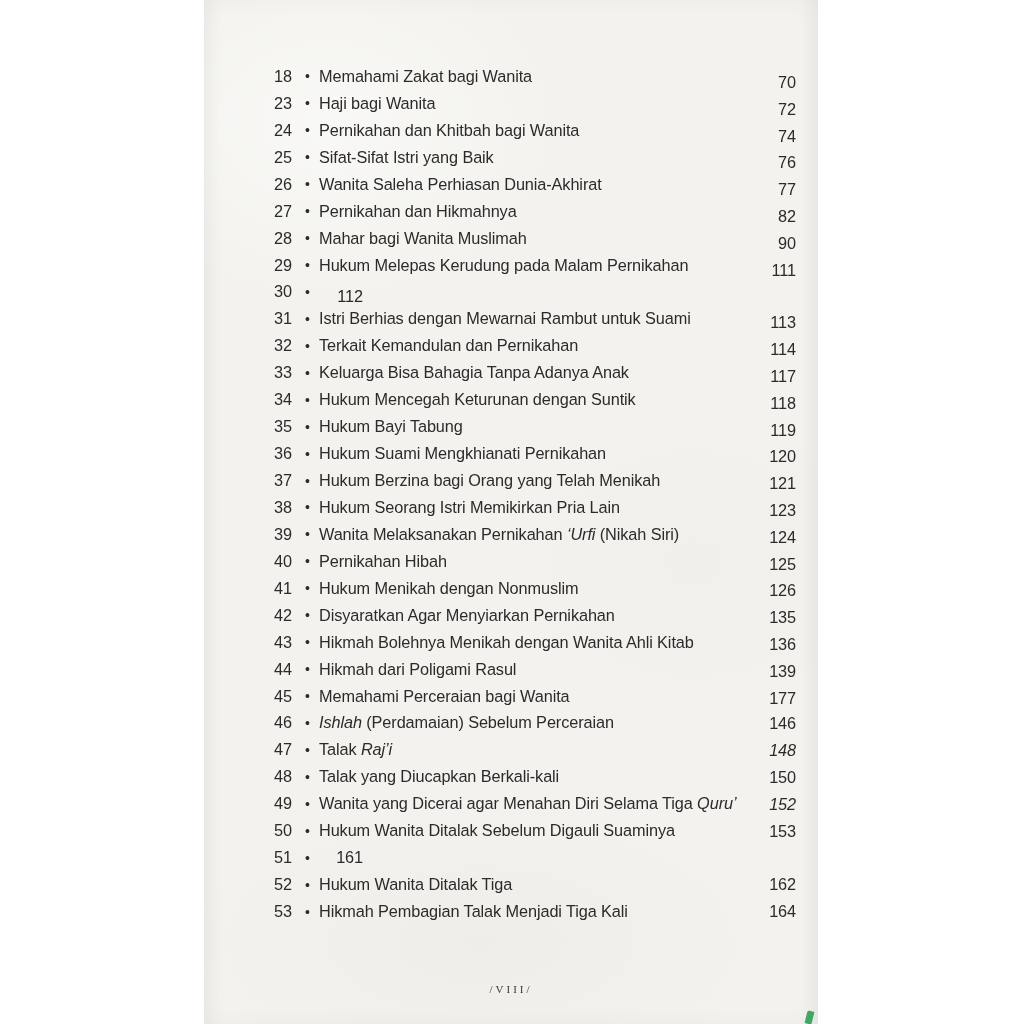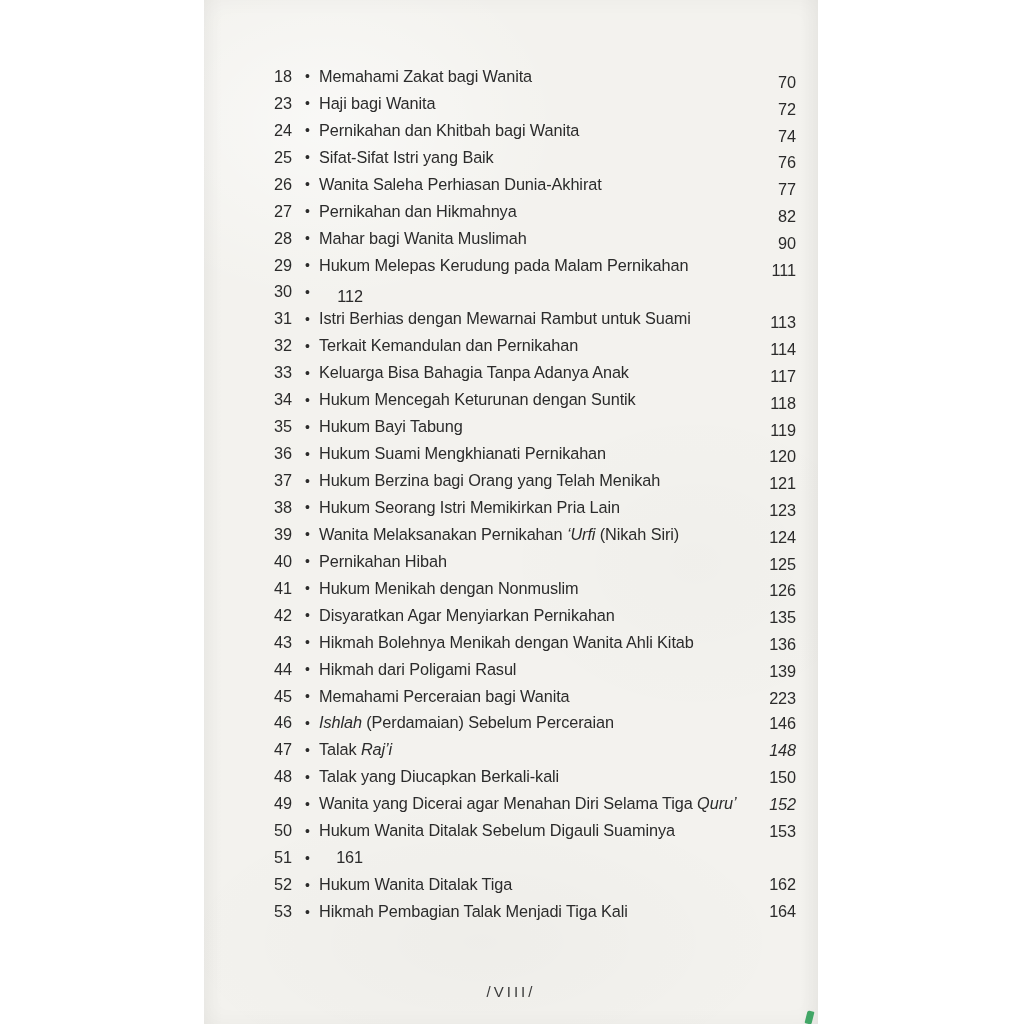--- a/index.html
+++ b/index.html
@@ -43,23 +43,24 @@
   .num   { width: 27px; flex: 0 0 auto; }
   .bullet{ width: 13px; flex: 0 0 auto; text-align: center; margin-right: 5px; font-size: 14px; }
   .title { flex: 1 1 auto; overflow: hidden; }
   .pg    { flex: 0 0 auto; min-width: 38px; text-align: right; margin-left: 6px; }
   .it    { font-style: italic; }
   .footer {
     position: absolute;
     left: 204px; top: 983px;
     width: 614px;
     text-align: center;
-    font-size: 15px;
+    font-size: 11px;
     letter-spacing: 3px;
     color: #3a3a3a;
+    font-family: Liberation Serif, serif;
   }
   .corner-mark {
     position: absolute;
     left: 806px; top: 1011px;
     width: 7px; height: 13px;
     background: #2f9e58;
     border-radius: 2px 1px 2px 1px;
     transform: rotate(14deg);
     opacity: 0.9;
   }
@@ -204,21 +205,21 @@
         <div class="row">
           <span class="num">44</span>
           <span class="bullet">•</span>
           <span class="title"><span>Hikmah dari Poligami Rasul</span></span>
           <span class="pg" style="transform: translateY(1.7px);">139</span>
         </div>
         <div class="row">
           <span class="num">45</span>
           <span class="bullet">•</span>
           <span class="title"><span>Memahami Perceraian bagi Wanita</span></span>
-          <span class="pg" style="transform: translateY(1.5px);">223</span>
+          <span class="pg" style="transform: translateY(1.5px);">177</span>
         </div>
         <div class="row">
           <span class="num">46</span>
           <span class="bullet">•</span>
           <span class="title"><span class="it">Ishlah</span><span> (Perdamaian) Sebelum Perceraian</span></span>
           <span class="pg" style="transform: translateY(1.4px);">146</span>
         </div>
         <div class="row">
           <span class="num">47</span>
           <span class="bullet">•</span>

